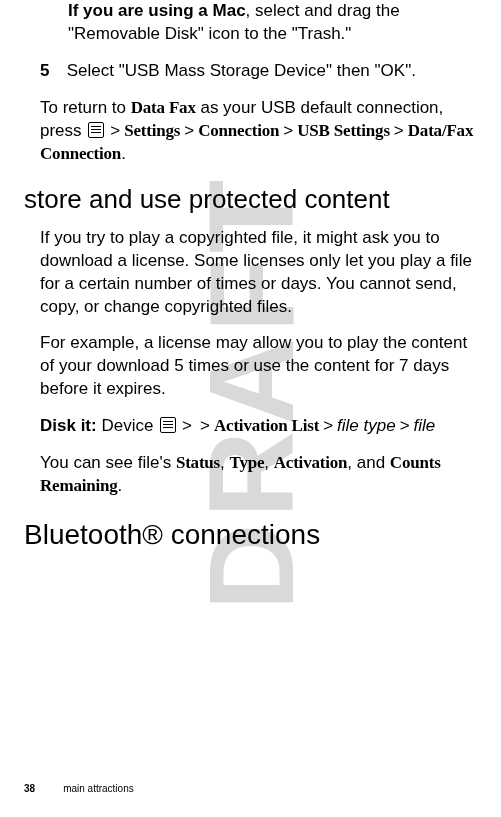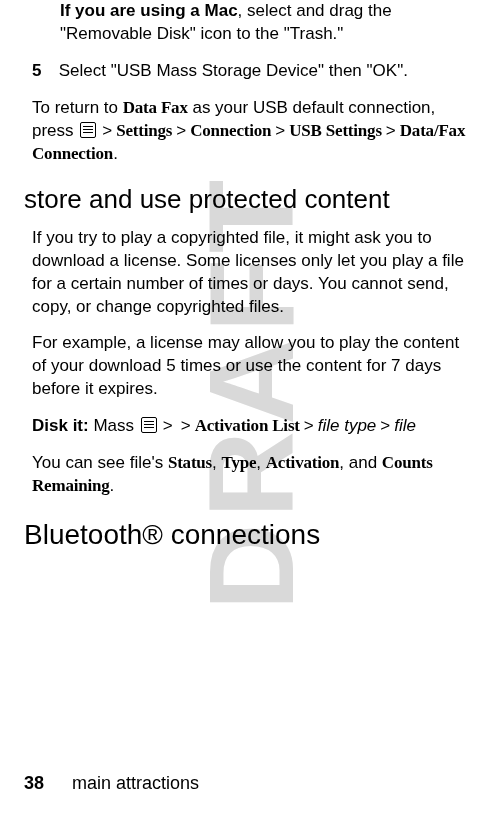--- a/index.html
+++ b/index.html
@@ -24,21 +24,21 @@
     letter-spacing:6px;
     pointer-events:none;
     z-index:0;
     font-family:Arial,Helvetica,sans-serif;
   }
   .page{
     position:relative;
     z-index:1;
     padding:0 24px 0 24px;
   }
-  p{margin:0 0 14px 8px}
+  p{margin:0 0 14px 16px}
   .narrow{font-family:Liberation Serif, serif;font-stretch:condensed;letter-spacing:-0.2px}
   .b{font-weight:700}
   .stepnum{font-weight:700;display:inline-block;width:22px}
   .menu-icon{
     display:inline-block;
     width:14px;height:14px;
     border:1px solid #000;
     border-radius:2px;
     vertical-align:-2px;
     position:relative;
@@ -58,21 +58,21 @@
   }
   h2.big-title{
     font-family:Arial,Helvetica,sans-serif;
     font-weight:400;
     font-size:28px;
     margin:18px 0 10px 0;
   }
   .footer{
     position:absolute;
     bottom:22px;left:24px;
-    font-size:18px;
+    font-size:10px;
   }
   .footer .pn{font-weight:700;margin-right:28px}
   .ital{font-style:italic}
   .gt{padding:0 4px}
 </style>
 </head>
 <body>
 
 <div class="watermark">DRAFT</div>
 
@@ -91,21 +91,21 @@
   <p>
     <span>To return to </span><span class="b narrow">Data Fax</span><span> as your USB default connection, press </span><span class="menu-icon"></span><span class="gt">&gt;</span><span class="b narrow">Settings</span><span class="gt">&gt;</span><span class="b narrow">Connection</span><span class="gt">&gt;</span><span class="b narrow">USB Settings</span><span class="gt">&gt;</span><span class="b narrow">Data/Fax Connection</span><span>.</span>
   </p>
 
   <h2 class="section-title">store and use protected content</h2>
 
   <p>If you try to play a copyrighted file, it might ask you to download a license. Some licenses only let you play a file for a certain number of times or days. You cannot send, copy, or change copyrighted files.</p>
   <p>For example, a license may allow you to play the content of your download 5 times or use the content for 7 days before it expires.</p>
 
   <p>
-    <span class="b">Disk it:</span><span> Mass </span><span class="menu-icon"></span><span class="gt">&gt;</span><span class="gt">&gt;</span><span class="b narrow">Activation List</span><span class="gt">&gt;</span><span class="ital">file type</span><span class="gt">&gt;</span><span class="ital">file</span>
+    <span class="b">Disk it:</span><span> Device </span><span class="menu-icon"></span><span class="gt">&gt;</span><span class="gt">&gt;</span><span class="b narrow">Activation List</span><span class="gt">&gt;</span><span class="ital">file type</span><span class="gt">&gt;</span><span class="ital">file</span>
   </p>
 
   <p>
     <span>You can see file's </span><span class="b narrow">Status</span><span>, </span><span class="b narrow">Type</span><span>, </span><span class="b narrow">Activation</span><span>, and </span><span class="b narrow">Counts Remaining</span><span>.</span>
   </p>
 
   <h2 class="big-title">Bluetooth® connections</h2>
 
 
 </div>

